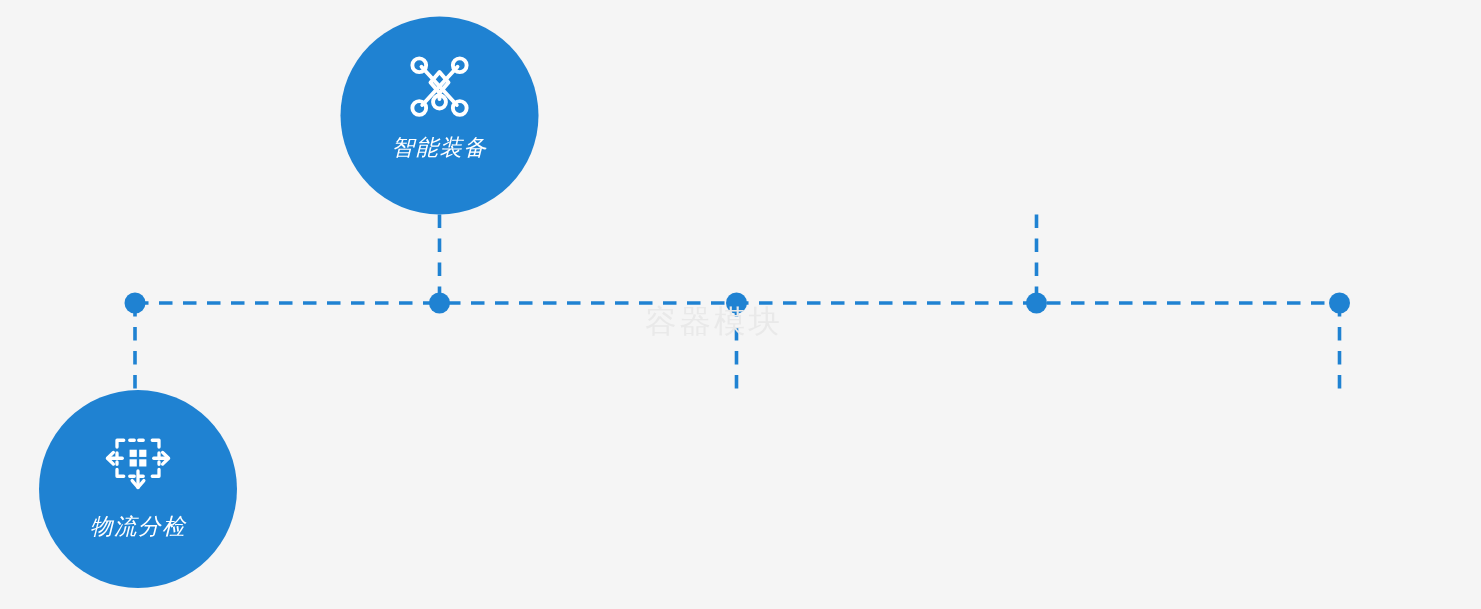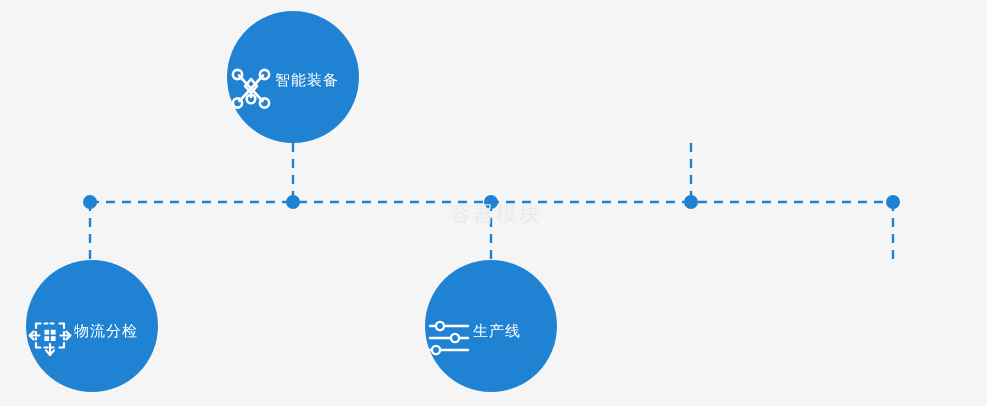--- a/index.html
+++ b/index.html
@@ -27,32 +27,32 @@
   .watermark {
     position: absolute;
     left: 430px;
     top: 200px;
     font-size: 21px;
     letter-spacing: 2px;
     color: #e9e9e9;
     font-family: Liberation Sans, sans-serif;
     user-select: none;
     white-space: nowrap;
-    margin-left: 20px;
   }
   .node-circle {
     position: absolute;
     width: 132px;
     height: 132px;
     border-radius: 50%;
     background: #1f82d2;
     display: flex;
-    flex-direction: row;
+    flex-direction: column;
     align-items: center;
     justify-content: flex-start;
+    font-style: italic;
   }
   .node-icon {
     margin-top: 23px;
     width: 48px;
     height: 48px;
     display: block;
   }
   .node-label {
     margin-top: 7px;
     color: #ffffff;
@@ -133,28 +133,15 @@
       <g fill="#ffffff">
         <rect x="18.4" y="15.8" width="4.8" height="4.8"></rect>
         <rect x="24.8" y="15.8" width="4.8" height="4.8"></rect>
         <rect x="18.4" y="22.2" width="4.8" height="4.8"></rect>
         <rect x="24.8" y="22.2" width="4.8" height="4.8"></rect>
       </g>
     </svg>
     <div class="node-label">物流分检</div>
   </div>
 
-  <div class="node-circle bottom" style="left:425px; top:260px;">
-    <svg class="node-icon" viewBox="0 0 48 48">
-      <g fill="none" stroke="#ffffff" stroke-width="2.4" stroke-linecap="round">
-        <line x1="5" y1="12" x2="43" y2="12"></line>
-        <line x1="5" y1="24" x2="43" y2="24"></line>
-        <line x1="5" y1="36" x2="43" y2="36"></line>
-        <circle cx="15" cy="12" r="4.1" fill="#1f82d2"></circle>
-        <circle cx="30" cy="24" r="4.1" fill="#1f82d2"></circle>
-        <circle cx="11" cy="36" r="4.1" fill="#1f82d2"></circle>
-      </g>
-    </svg>
-    <div class="node-label">生产线</div>
-  </div>
 
 
 </div>
 
 </body></html>

